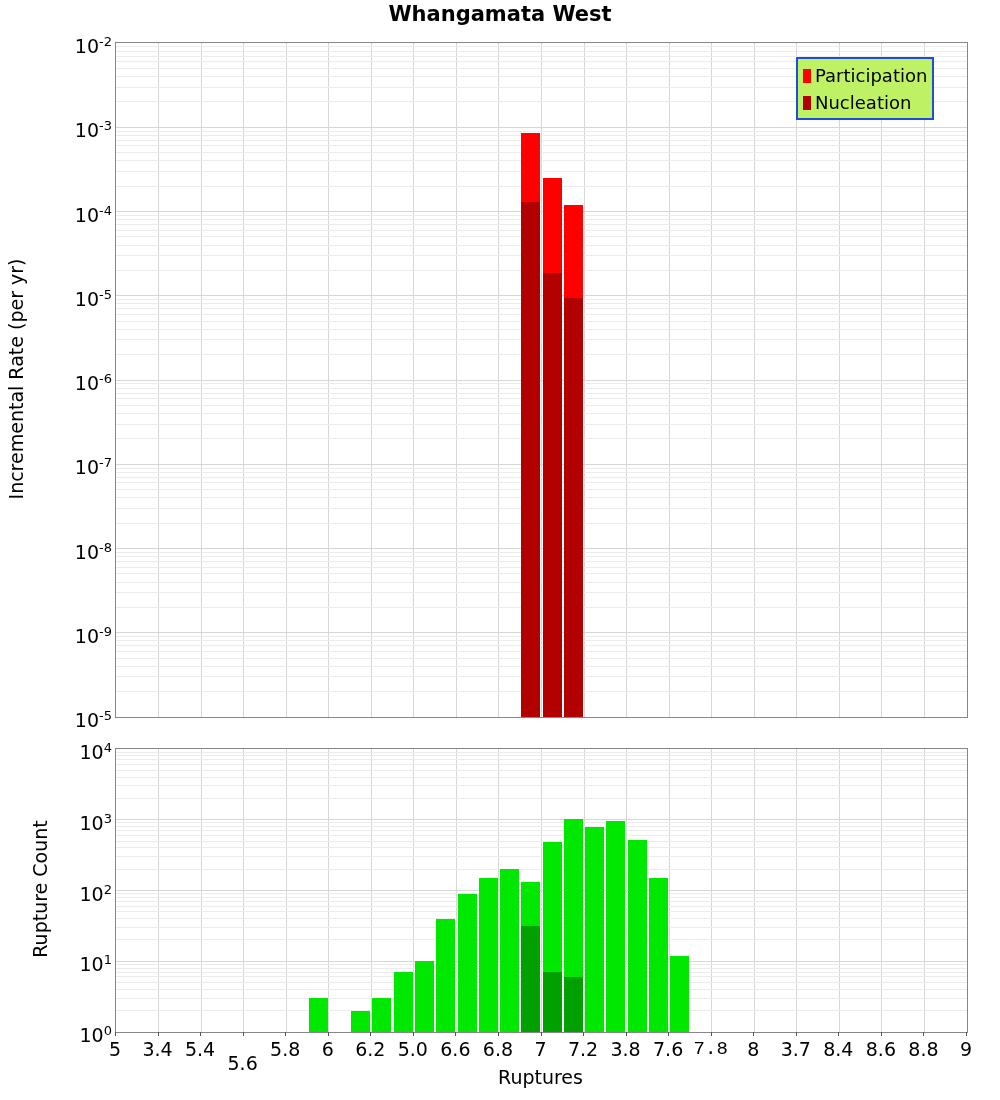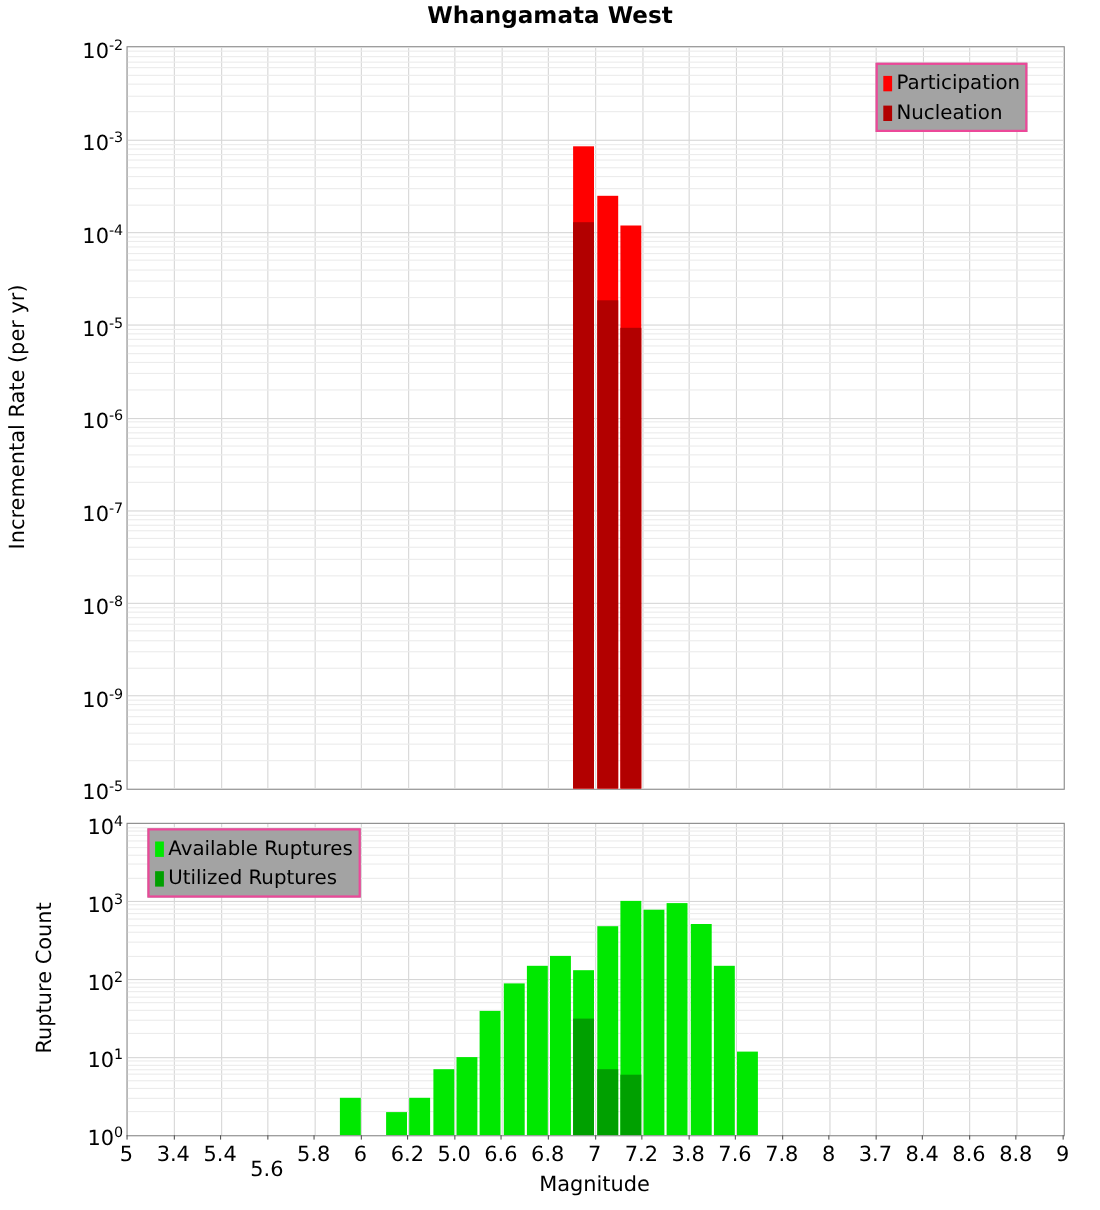--- a/index.html
+++ b/index.html
@@ -12,35 +12,35 @@
   .chart-title { position:absolute; left:0; top:2px; width:1000px; text-align:center;
                  font-size:21px; font-weight:bold; }
   .ylabel { position:absolute; height:28px; line-height:28px; text-align:center;
             font-size:19px; transform:rotate(-90deg); }
   .xlabel { position:absolute; left:115px; top:1066px; width:851px; text-align:center; font-size:19px; }
   .ytick { position:absolute; left:0; width:112px; height:28px; line-height:28px;
            text-align:right; font-size:19px; }
   .ytick sup { font-size:13px; }
   .xtick { position:absolute; width:60px; text-align:center; font-size:19px; top:1038px; }
   .tickmark { position:absolute; width:1px; height:4px; background:#555; }
-  .legend { position:absolute; background:#a3a3a3; border:2px solid #ec4899; padding:3px 5px 2px 5px; z-index:5; }
+  .legend { position:absolute; background:#bef264; border:2px solid #1d4ed8; padding:3px 5px 2px 5px; z-index:5; }
   .legend-row { display:flex; align-items:center; height:27px; }
   .swatch { display:inline-block; width:8px; height:14px; margin-right:4px; }
   .legend-label { font-size:18px; white-space:nowrap; }
 </style>
 </head>
 <body>
 
 <div class="fig">
 
   <div class="chart-title">Whangamata West</div>
 
   <div class="ylabel" style="width:500px; left:-234px; top:365px;">Incremental Rate (per yr)</div>
   <div class="ylabel" style="width:300px; left:-110px; top:875px;">Rupture Count</div>
-  <div class="xlabel">Magnitude</div>
+  <div class="xlabel">Ruptures</div>
 
   <div id="plot-top" class="plot" style="left:115px; top:42px; width:851px; height:674px;">
       <div class="gl-v" style="left: 42.05px; height: 674px; background: rgb(214, 214, 214);"></div>
       <div class="gl-v" style="left: 84.6px; height: 674px; background: rgb(214, 214, 214);"></div>
       <div class="gl-v" style="left: 127.15px; height: 674px; background: rgb(214, 214, 214);"></div>
       <div class="gl-v" style="left: 169.7px; height: 674px; background: rgb(214, 214, 214);"></div>
       <div class="gl-v" style="left: 212.25px; height: 674px; background: rgb(214, 214, 214);"></div>
       <div class="gl-v" style="left: 254.8px; height: 674px; background: rgb(214, 214, 214);"></div>
       <div class="gl-v" style="left: 297.35px; height: 674px; background: rgb(214, 214, 214);"></div>
       <div class="gl-v" style="left: 339.9px; height: 674px; background: rgb(214, 214, 214);"></div>
@@ -214,30 +214,20 @@
     <div class="legend-row">
       <span class="swatch" style="background:#FF0000;"></span>
       <span class="legend-label">Participation</span>
     </div>
     <div class="legend-row">
       <span class="swatch" style="background:#B20000;"></span>
       <span class="legend-label">Nucleation</span>
     </div>
   </div>
 
-  <div class="legend" style="left:134px; top:753px;">
-    <div class="legend-row">
-      <span class="swatch" style="background:#00E800;"></span>
-      <span class="legend-label">Available Ruptures</span>
-    </div>
-    <div class="legend-row">
-      <span class="swatch" style="background:#00A000;"></span>
-      <span class="legend-label">Utilized Ruptures</span>
-    </div>
-  </div>
 
   <div id="axes-annotations">
       <div class="ytick" style="top: 28px;">10<sup>-2</sup></div>
       <div class="ytick" style="top: 112.25px;">10<sup>-3</sup></div>
       <div class="ytick" style="top: 196.5px;">10<sup>-4</sup></div>
       <div class="ytick" style="top: 280.75px;">10<sup>-5</sup></div>
       <div class="ytick" style="top: 365px;">10<sup>-6</sup></div>
       <div class="ytick" style="top: 449.25px;">10<sup>-7</sup></div>
       <div class="ytick" style="top: 533.5px;">10<sup>-8</sup></div>
       <div class="ytick" style="top: 617.75px;">10<sup>-9</sup></div>
@@ -269,21 +259,21 @@
       <div class="xtick" style="left: 467.95px;">6.8</div>
       <div class="tickmark" style="left: 540.5px; top: 1032px;"></div>
       <div class="xtick" style="left: 510.5px;">7</div>
       <div class="tickmark" style="left: 583.05px; top: 1032px;"></div>
       <div class="xtick" style="left: 553.05px;">7.2</div>
       <div class="tickmark" style="left: 625.6px; top: 1032px;"></div>
       <div class="xtick" style="left: 595.6px;">3.8</div>
       <div class="tickmark" style="left: 668.15px; top: 1032px;"></div>
       <div class="xtick" style="left: 638.15px;">7.6</div>
       <div class="tickmark" style="left: 710.7px; top: 1032px;"></div>
-      <div class="xtick" style="left: 680.7px;">7.8</div>
+      <div class="xtick" style="left: 680.7px; font-family: Liberation Mono, monospace;">7.8</div>
       <div class="tickmark" style="left: 753.25px; top: 1032px;"></div>
       <div class="xtick" style="left: 723.25px;">8</div>
       <div class="tickmark" style="left: 795.8px; top: 1032px;"></div>
       <div class="xtick" style="left: 765.8px;">3.7</div>
       <div class="tickmark" style="left: 838.35px; top: 1032px;"></div>
       <div class="xtick" style="left: 808.35px;">8.4</div>
       <div class="tickmark" style="left: 880.9px; top: 1032px;"></div>
       <div class="xtick" style="left: 850.9px;">8.6</div>
       <div class="tickmark" style="left: 923.45px; top: 1032px;"></div>
       <div class="xtick" style="left: 893.45px;">8.8</div>

